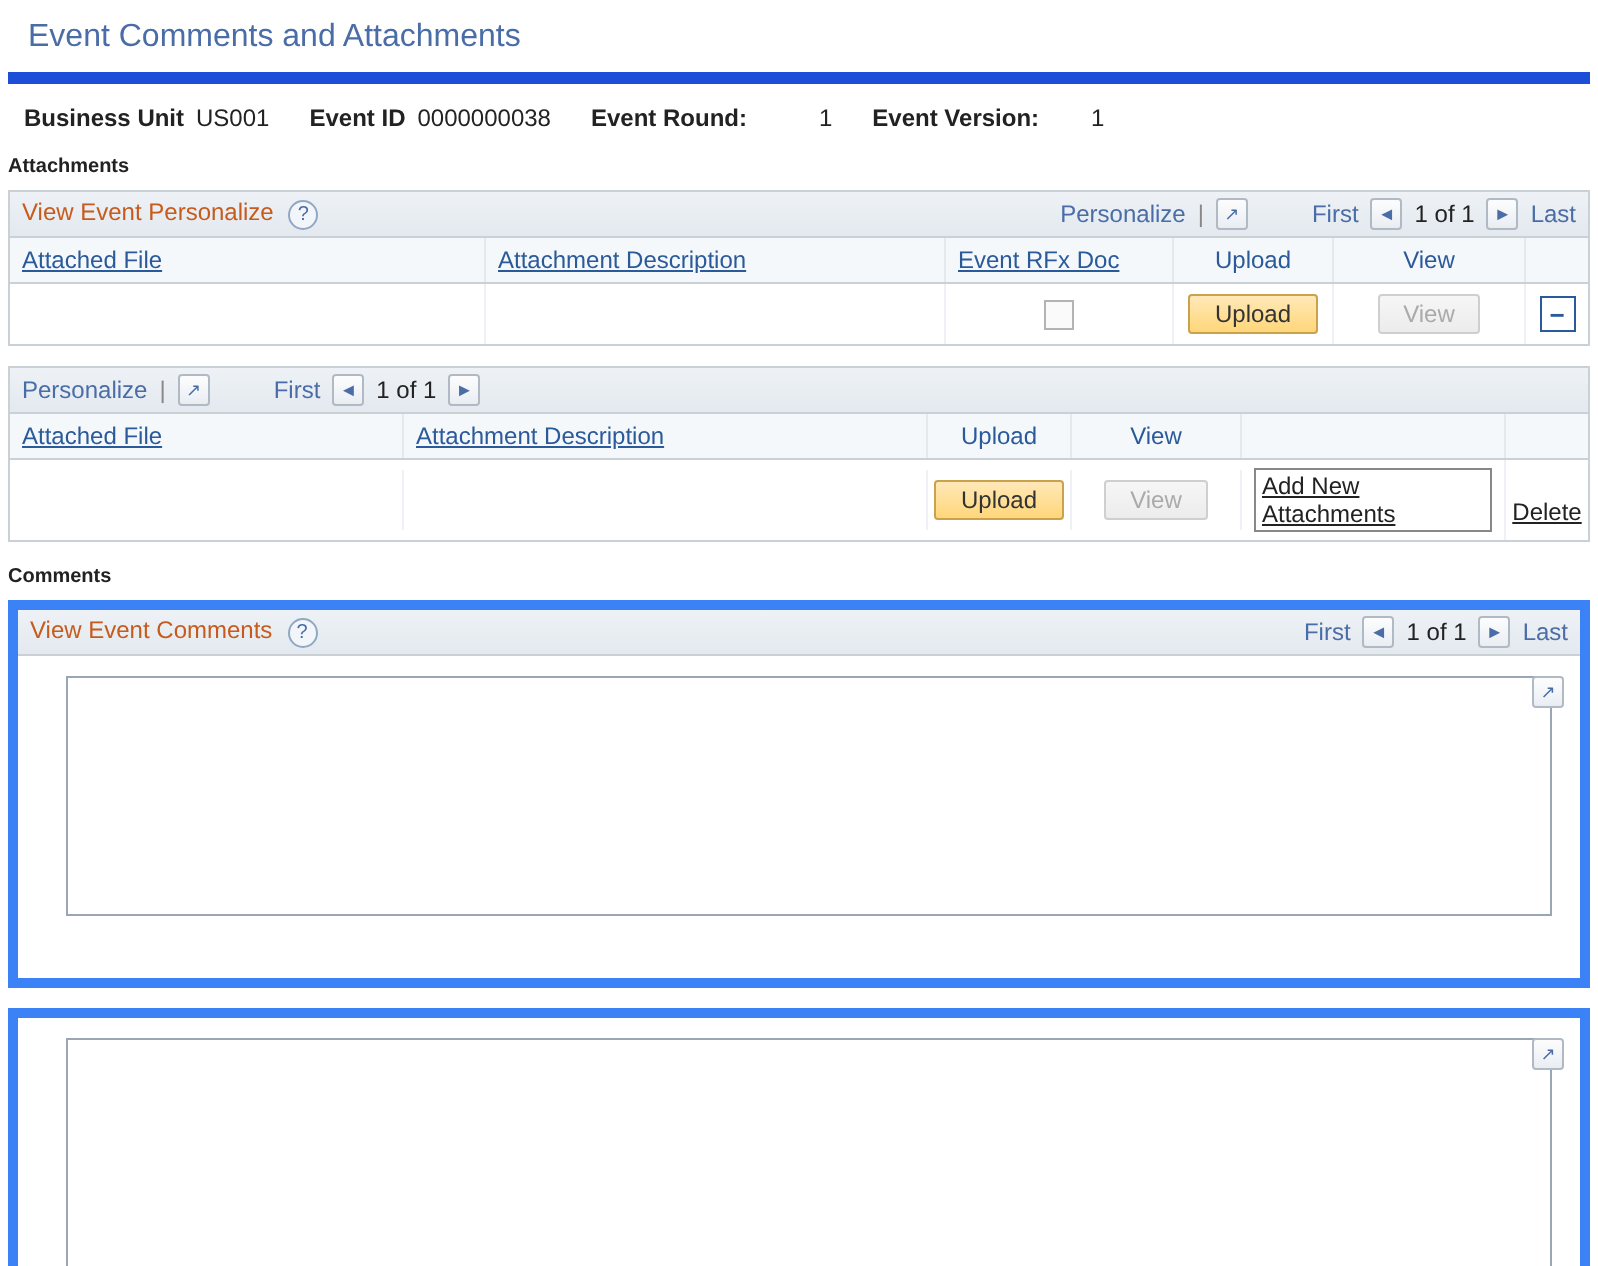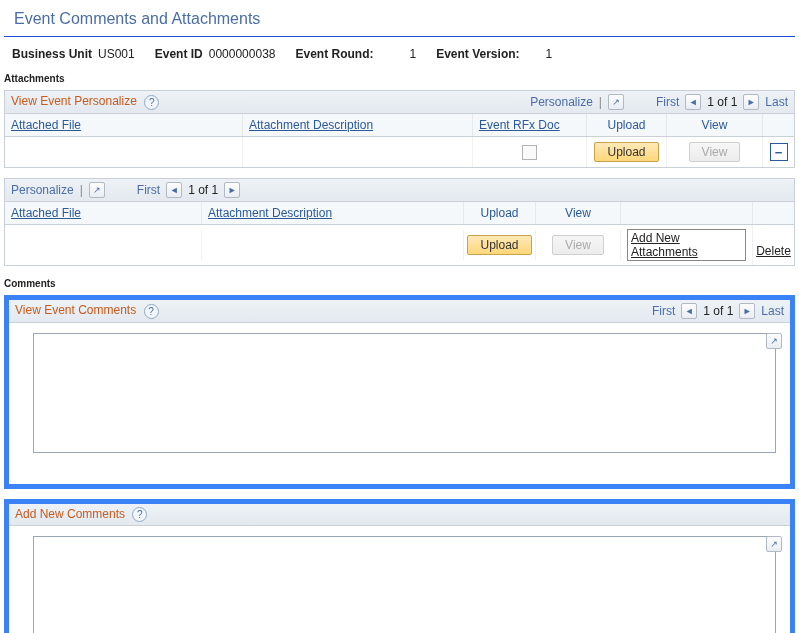--- a/index.html
+++ b/index.html
@@ -10,21 +10,21 @@
     padding: 4px;
     background: #fff;
     width: 799px;
     box-sizing: border-box;
   }
   .page-title {
     color: #4a6da7;
     font-size: 16px;
     font-weight: normal;
     padding: 6px 4px 8px 10px;
-    border-bottom: 1px solid #1d4ed8;
+    border-bottom: 6px solid #1d4ed8;
     margin-bottom: 8px;
   }
   .header-row {
     display: flex;
     gap: 20px;
     padding: 2px 4px 10px 8px;
     font-size: 12px;
     align-items: baseline;
   }
   .header-field { display: flex; gap: 6px; align-items: baseline; }
@@ -342,24 +342,17 @@
       <span class="pager-link">Last</span>
     </div>
   </div>
   <div class="comment-body">
     <textarea class="textarea" style=""></textarea>
     <span class="zoom-icon textarea-zoom">↗</span>
   </div>
 </div>
 
 <div class="comment-section" style="border-bottom:none">
-  <div class="comment-header">
-    <div>
-      <span class="grid-title">Add New Comments</span>
-      <span class="help-icon">?</span>
-    </div>
-    <div></div>
-  </div>
   <div class="comment-body">
     <textarea class="textarea" style="height: 115px;"></textarea>
     <span class="zoom-icon textarea-zoom">↗</span>
   </div>
 </div>
 
 </body></html>

